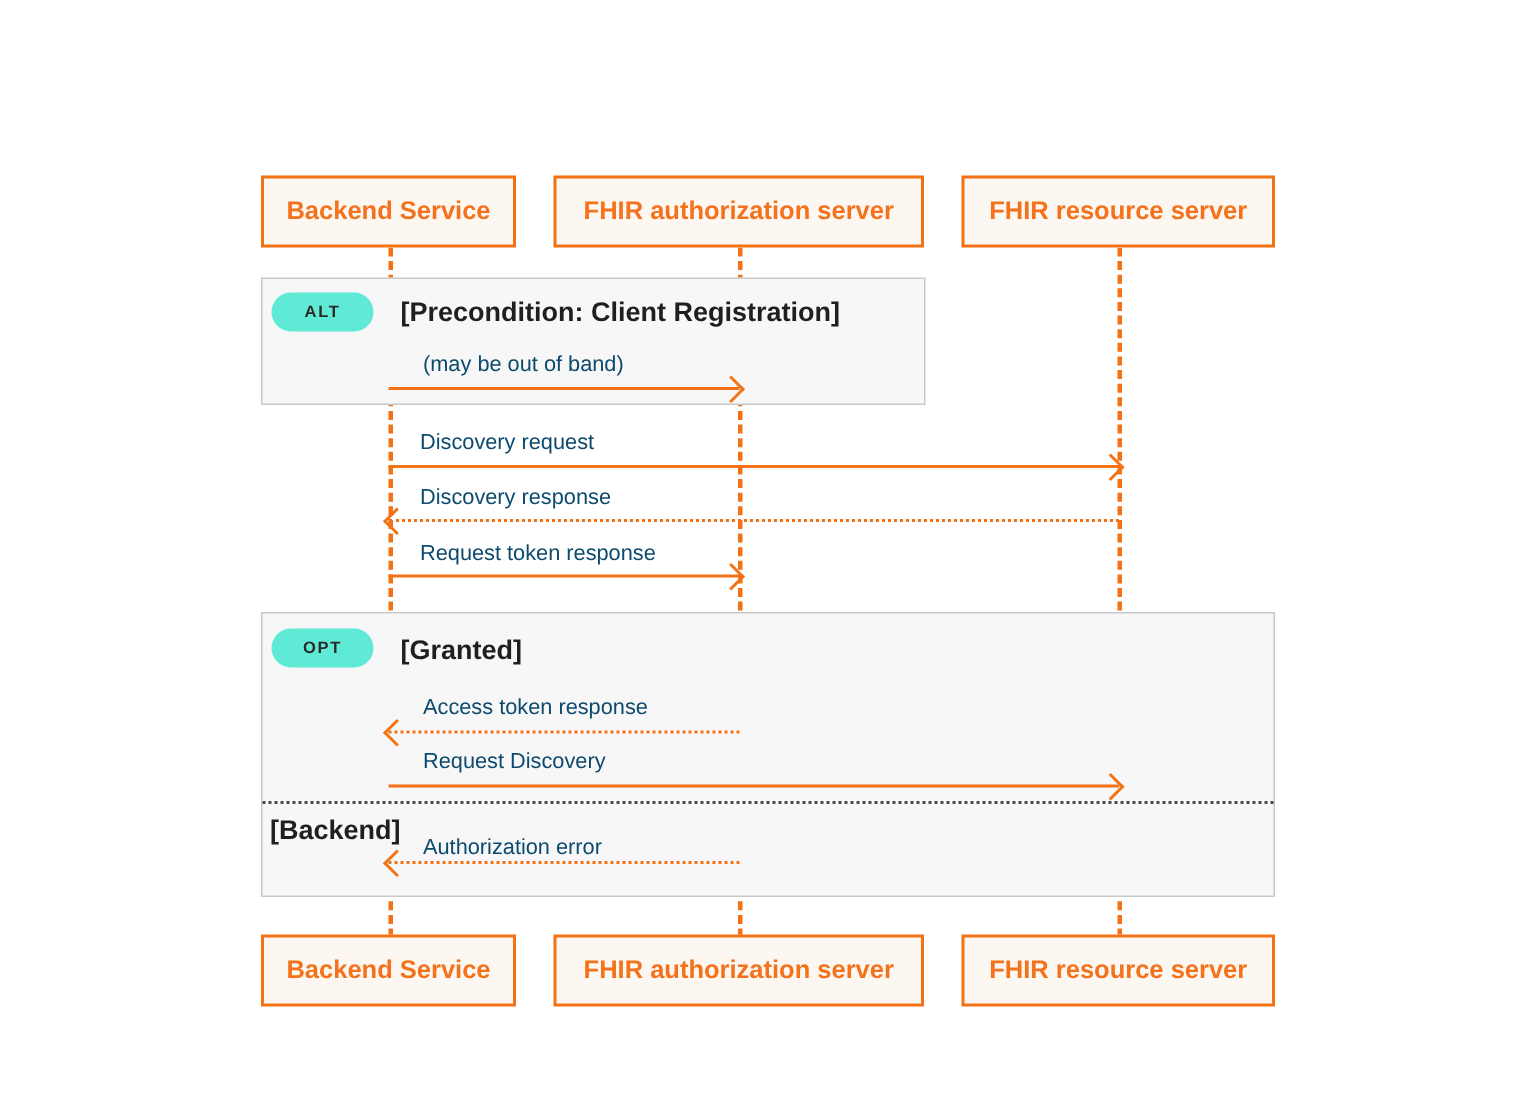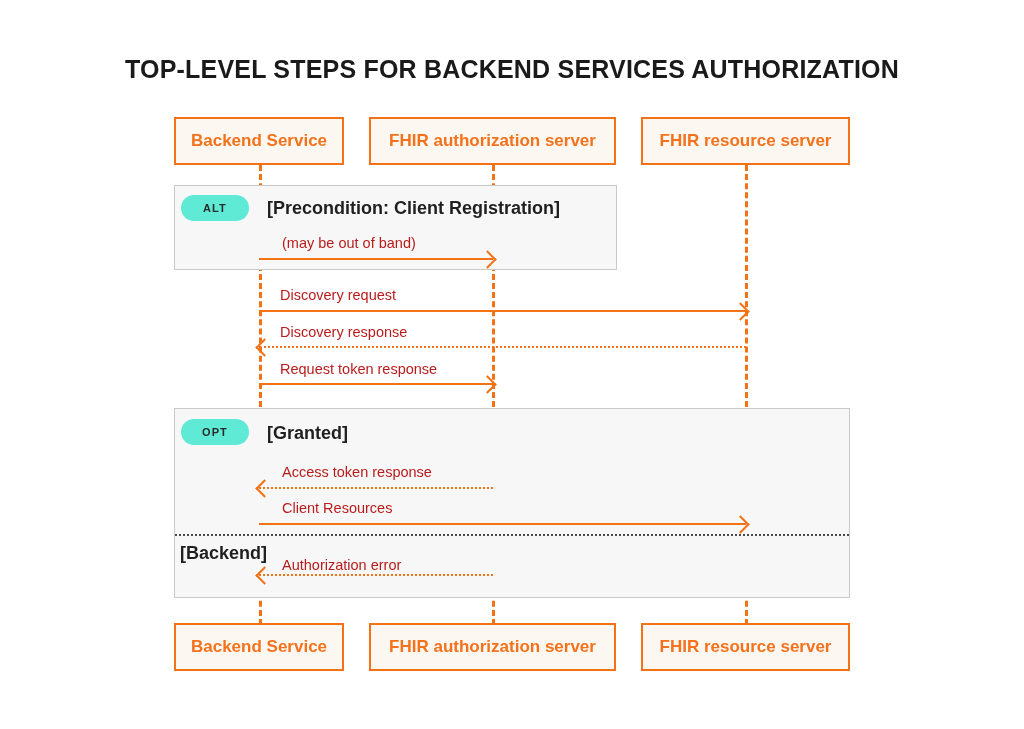--- a/index.html
+++ b/index.html
@@ -92,21 +92,21 @@
   .fragment-divider {
     position: absolute;
     height: 0;
     border-top: 2px dotted #4a4a4a;
   }
 
   
   .msg-label {
     position: absolute;
     font-size: 14.5px;
-    color: #b91c1c;
+    color: #0c4a6e;
     white-space: nowrap;
   }
   .msg-line {
     position: absolute;
     height: 0;
   }
   .msg-line.solid  { border-top: 2px solid #F47216; }
   .msg-line.dotted { border-top: 2px dotted #F47216; }
 
   .arrow-head {
@@ -117,21 +117,20 @@
     border-right: 2px solid #F47216;
   }
   .arrow-head.right { transform: rotate(45deg); }
   .arrow-head.left  { transform: rotate(-135deg); }
 </style>
 </head>
 <body>
 
 <div id="diagram">
 
-  <div class="diagram-title">TOP-LEVEL STEPS FOR BACKEND SERVICES AUTHORIZATION</div>
 
   <div class="lifeline" style="left:259px; top:165px; height:460px;"></div>
   <div class="lifeline" style="left:492px; top:165px; height:460px;"></div>
   <div class="lifeline" style="left:745px; top:165px; height:460px;"></div>
 
   <div class="participant" style="left:174px; top:117px; width:170px;">
     <span>Backend Service</span>
   </div>
   <div class="participant" style="left:369px; top:117px; width:247px;">
     <span>FHIR authorization server</span>
@@ -165,21 +164,21 @@
   <div class="fragment" style="left:174px; top:408px; width:676px; height:190px;"></div>
   <div class="fragment-label" style="left:181px; top:419px;">
     <span>OPT</span>
   </div>
   <div class="fragment-condition" style="left:267px; top:423px;">[Granted]</div>
 
   <div class="msg-label" style="left:282px; top:464px;">Access token response</div>
   <div class="msg-line dotted" style="left:259px; top:487px; width:234px;"></div>
   <div class="arrow-head left" style="left:258px; top:482px;"></div>
 
-  <div class="msg-label" style="left:282px; top:500px;">Client Resources</div>
+  <div class="msg-label" style="left:282px; top:500px;">Request Discovery</div>
   <div class="msg-line solid" style="left:259px; top:523px; width:487px;"></div>
   <div class="arrow-head right" style="left:734px; top:518px;"></div>
 
   <div class="fragment-divider" style="left:175px; top:534px; width:674px;"></div>
 
   <div class="fragment-condition" style="left:180px; top:543px;">[Backend]</div>
 
   <div class="msg-label" style="left:282px; top:557px;text-align:center;">Authorization error</div>
   <div class="msg-line dotted" style="left:259px; top:574px; width:234px;"></div>
   <div class="arrow-head left" style="left:258px; top:569px;"></div>

